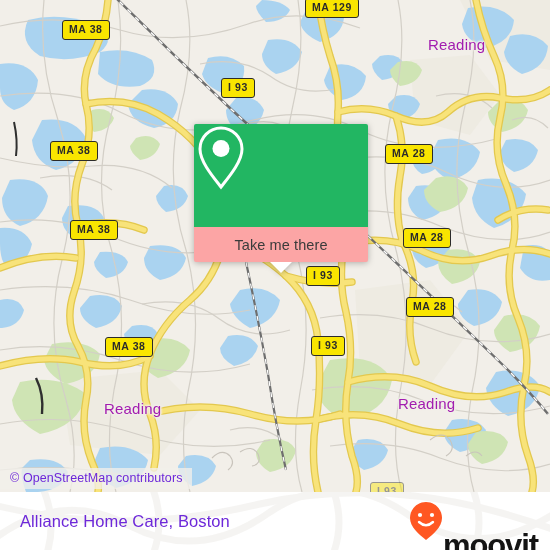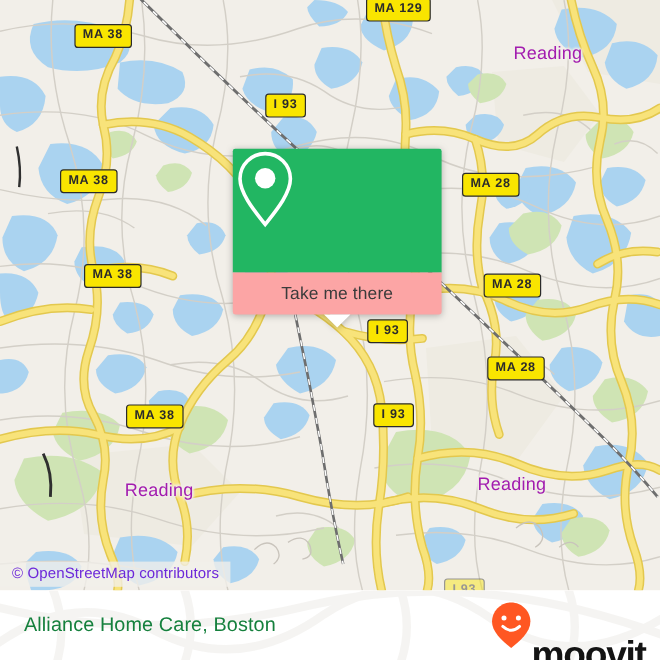--- a/index.html
+++ b/index.html
@@ -41,21 +41,21 @@
   
   #attrib{position:absolute;left:0;top:468px;background:rgba(242,240,235,.78);
           padding:3px 9px 4px 10px;color:#6d28d9;font-size:12.5px;letter-spacing:.1px;}
 
   
   #footer{position:absolute;left:0;top:492px;width:550px;height:58px;background:#ffffff;
           overflow:hidden;}
   #footer .wm{position:absolute;left:0;top:0;width:550px;height:58px;opacity:.5;}
   #footer .inner{position:relative;height:58px;display:flex;align-items:center;
                  justify-content:space-between;padding:0 12px 0 20px;box-sizing:border-box;}
-  #footer .title{color:#15803d;font-size:16.5px;letter-spacing:.1px;white-space:nowrap;}
+  #footer .title{color:#6d28d9;font-size:16.5px;letter-spacing:.1px;white-space:nowrap;}
   #brand{display:flex;align-items:center;gap:1px;}
   #brand .word{color:#141414;font-size:31px;font-weight:bold;letter-spacing:-1.1px;
                line-height:1;margin-left:-1px;margin-top:48px;}
 </style>
 </head>
 <body>
 
 <div id="app">
 
   <div id="map">

